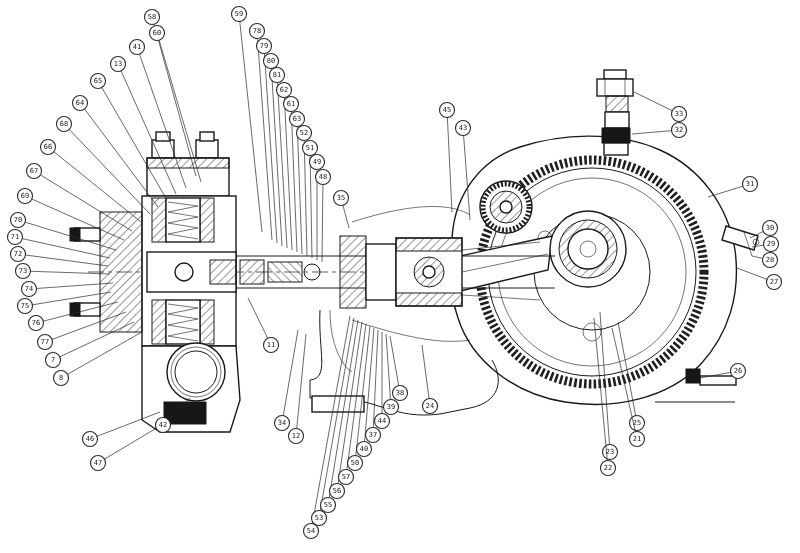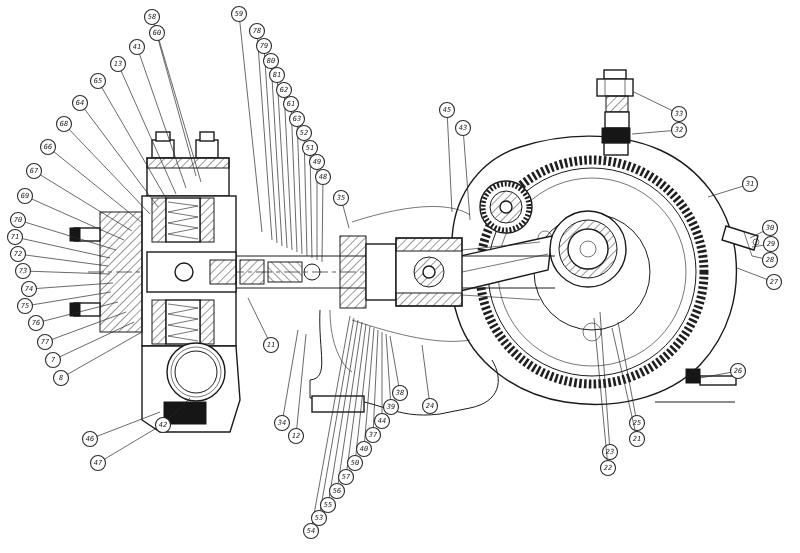--- a/index.html
+++ b/index.html
@@ -1,17 +1,17 @@
 <!DOCTYPE html>
 <html><head>
 <meta charset="utf-8">
 <style>
   html,body{margin:0;padding:0;background:#ffffff;}
   body{width:800px;height:553px;overflow:hidden;font-family:"DejaVu Sans",sans-serif;}
-  #figure{width:800px;height:553px;position:relative;background:#fff;font-style:italic;}
+  #figure{width:800px;height:553px;position:relative;background:#fff;}
   svg{display:block;}
 
   .outline{fill:#ffffff;stroke:#1a1a1a;stroke-width:1.4;}
   .line{fill:none;stroke:#1a1a1a;stroke-width:1;}
   .thin{fill:none;stroke:#1a1a1a;stroke-width:0.6;}
   .hatch{fill:url(#hatch);stroke:#1a1a1a;stroke-width:1;}
   .hatch2{fill:url(#hatch2);stroke:#1a1a1a;stroke-width:1;}
   .dark{fill:#161616;stroke:#161616;}
   .teeth{fill:none;stroke:#1f1f1f;stroke-width:9;stroke-dasharray:2.6 2.3;}
   .teeth-small{fill:none;stroke:#1f1f1f;stroke-width:5;stroke-dasharray:2 1.8;}

